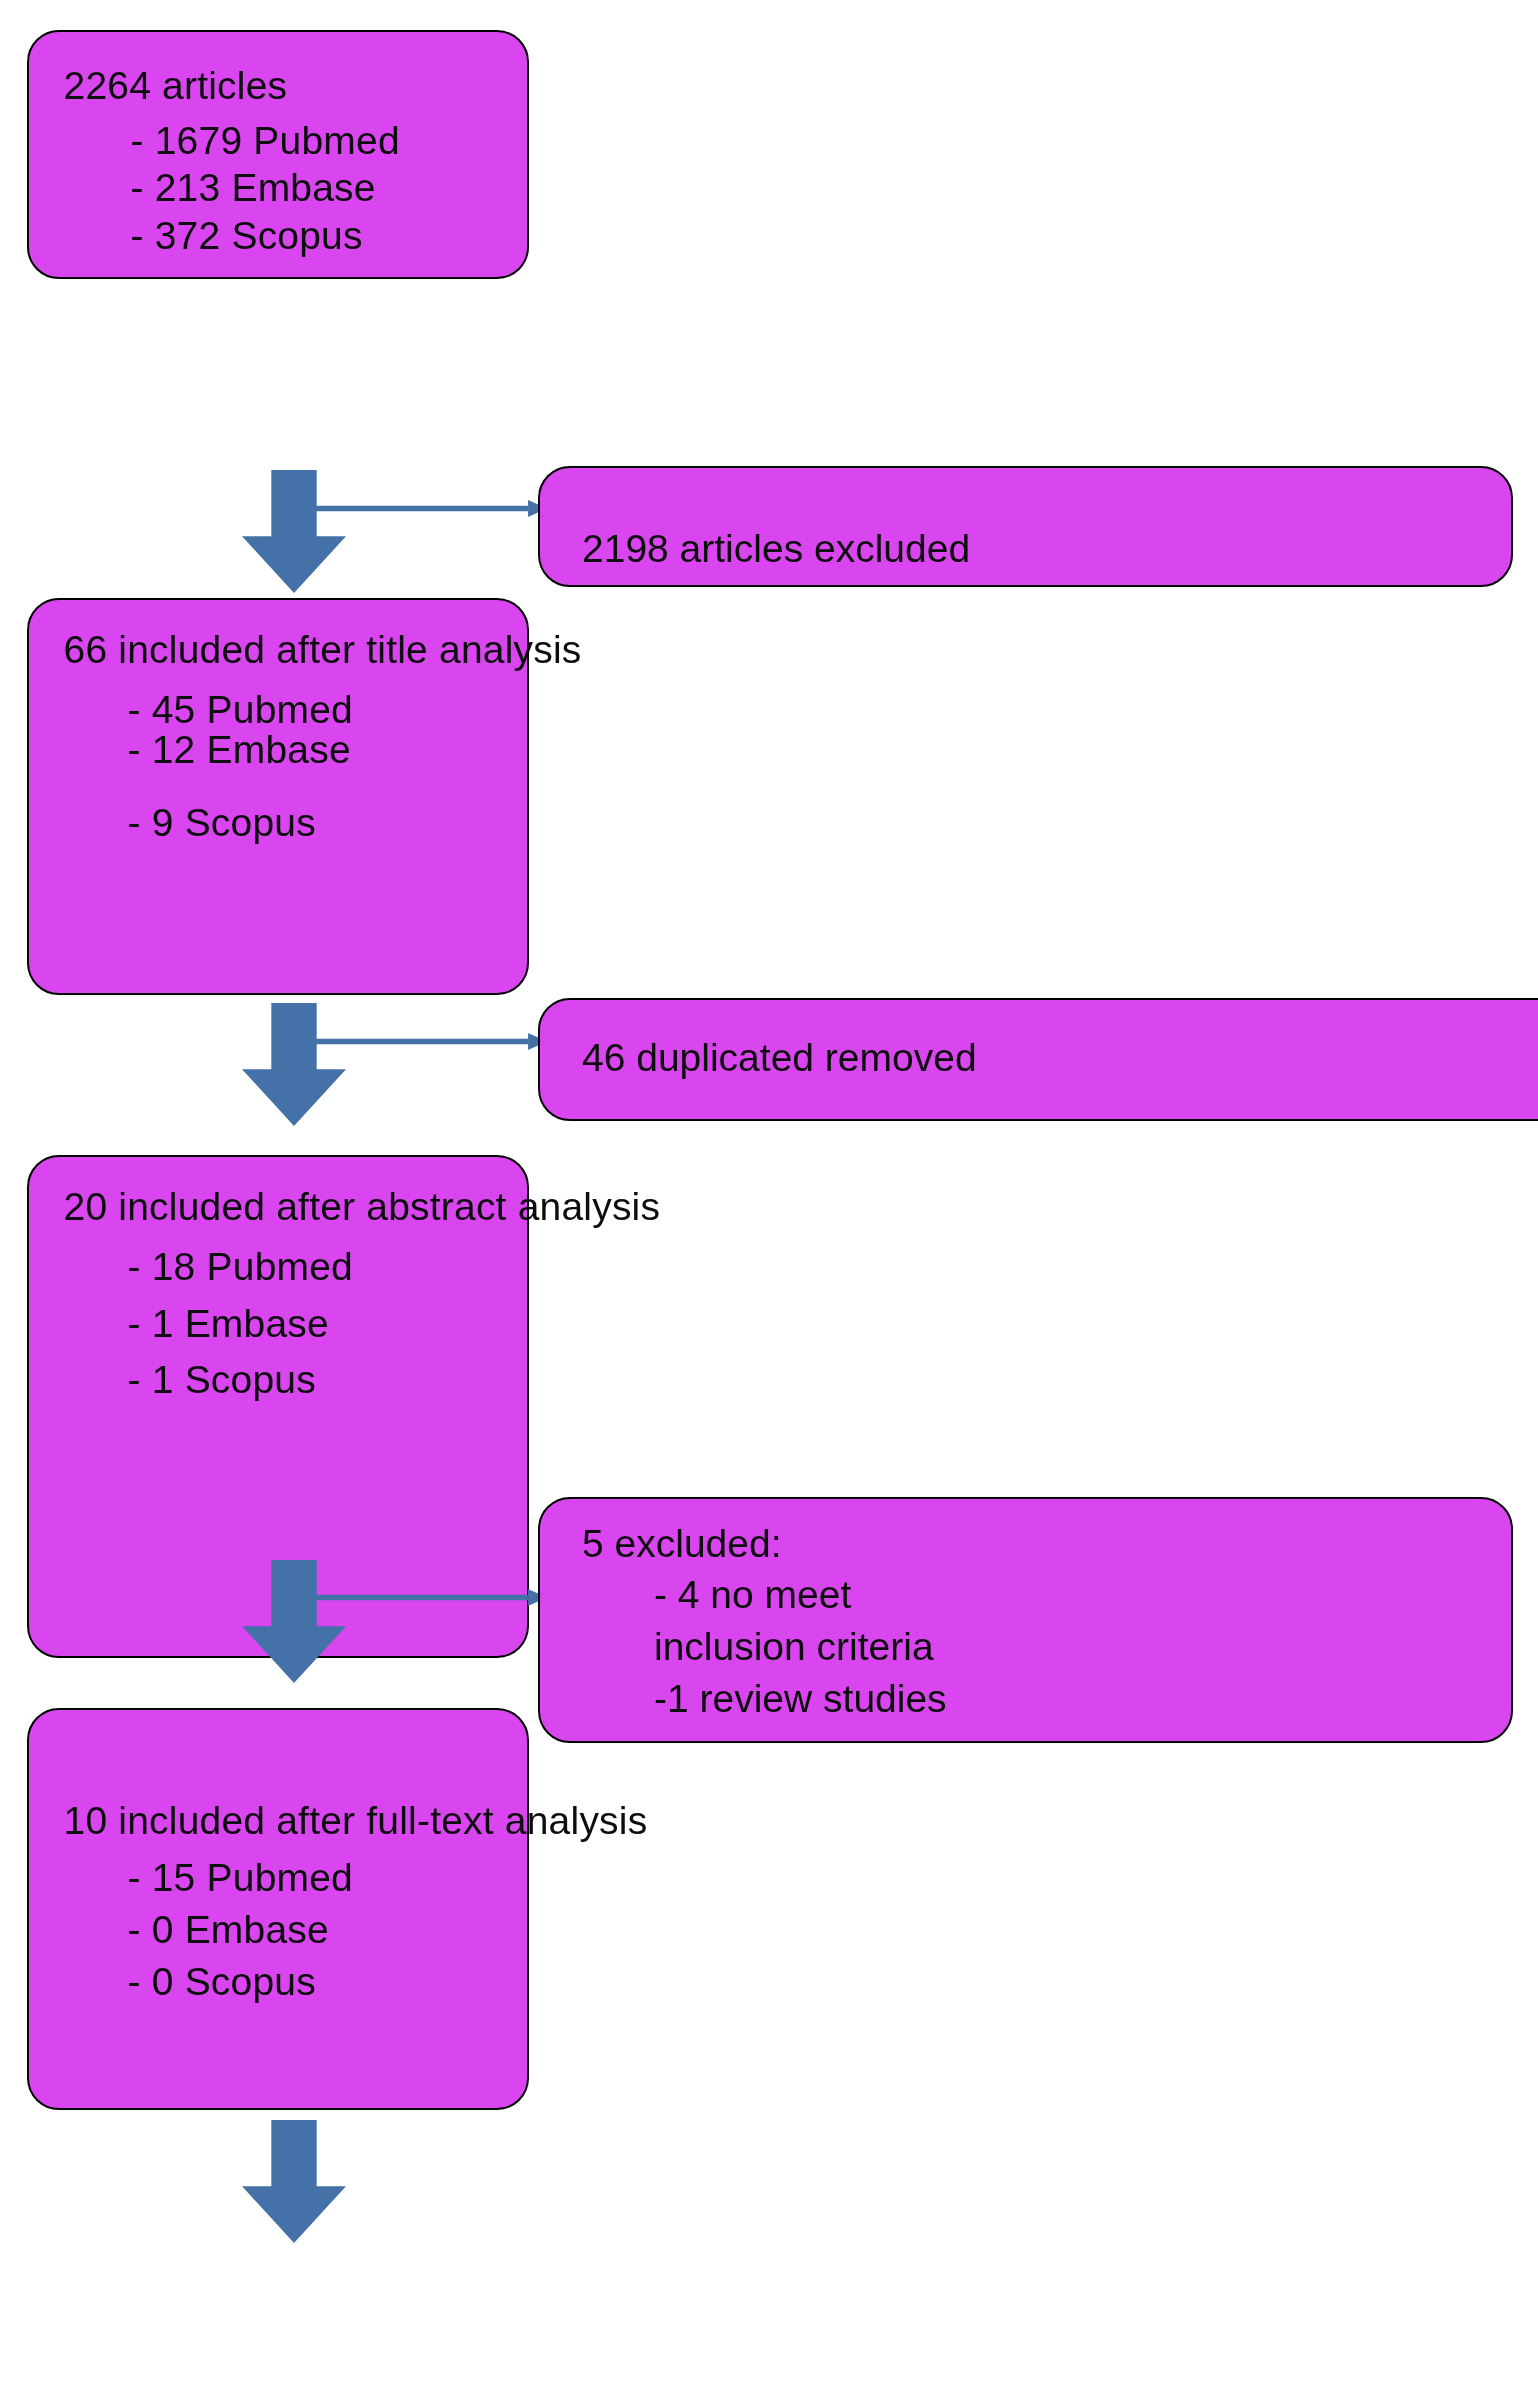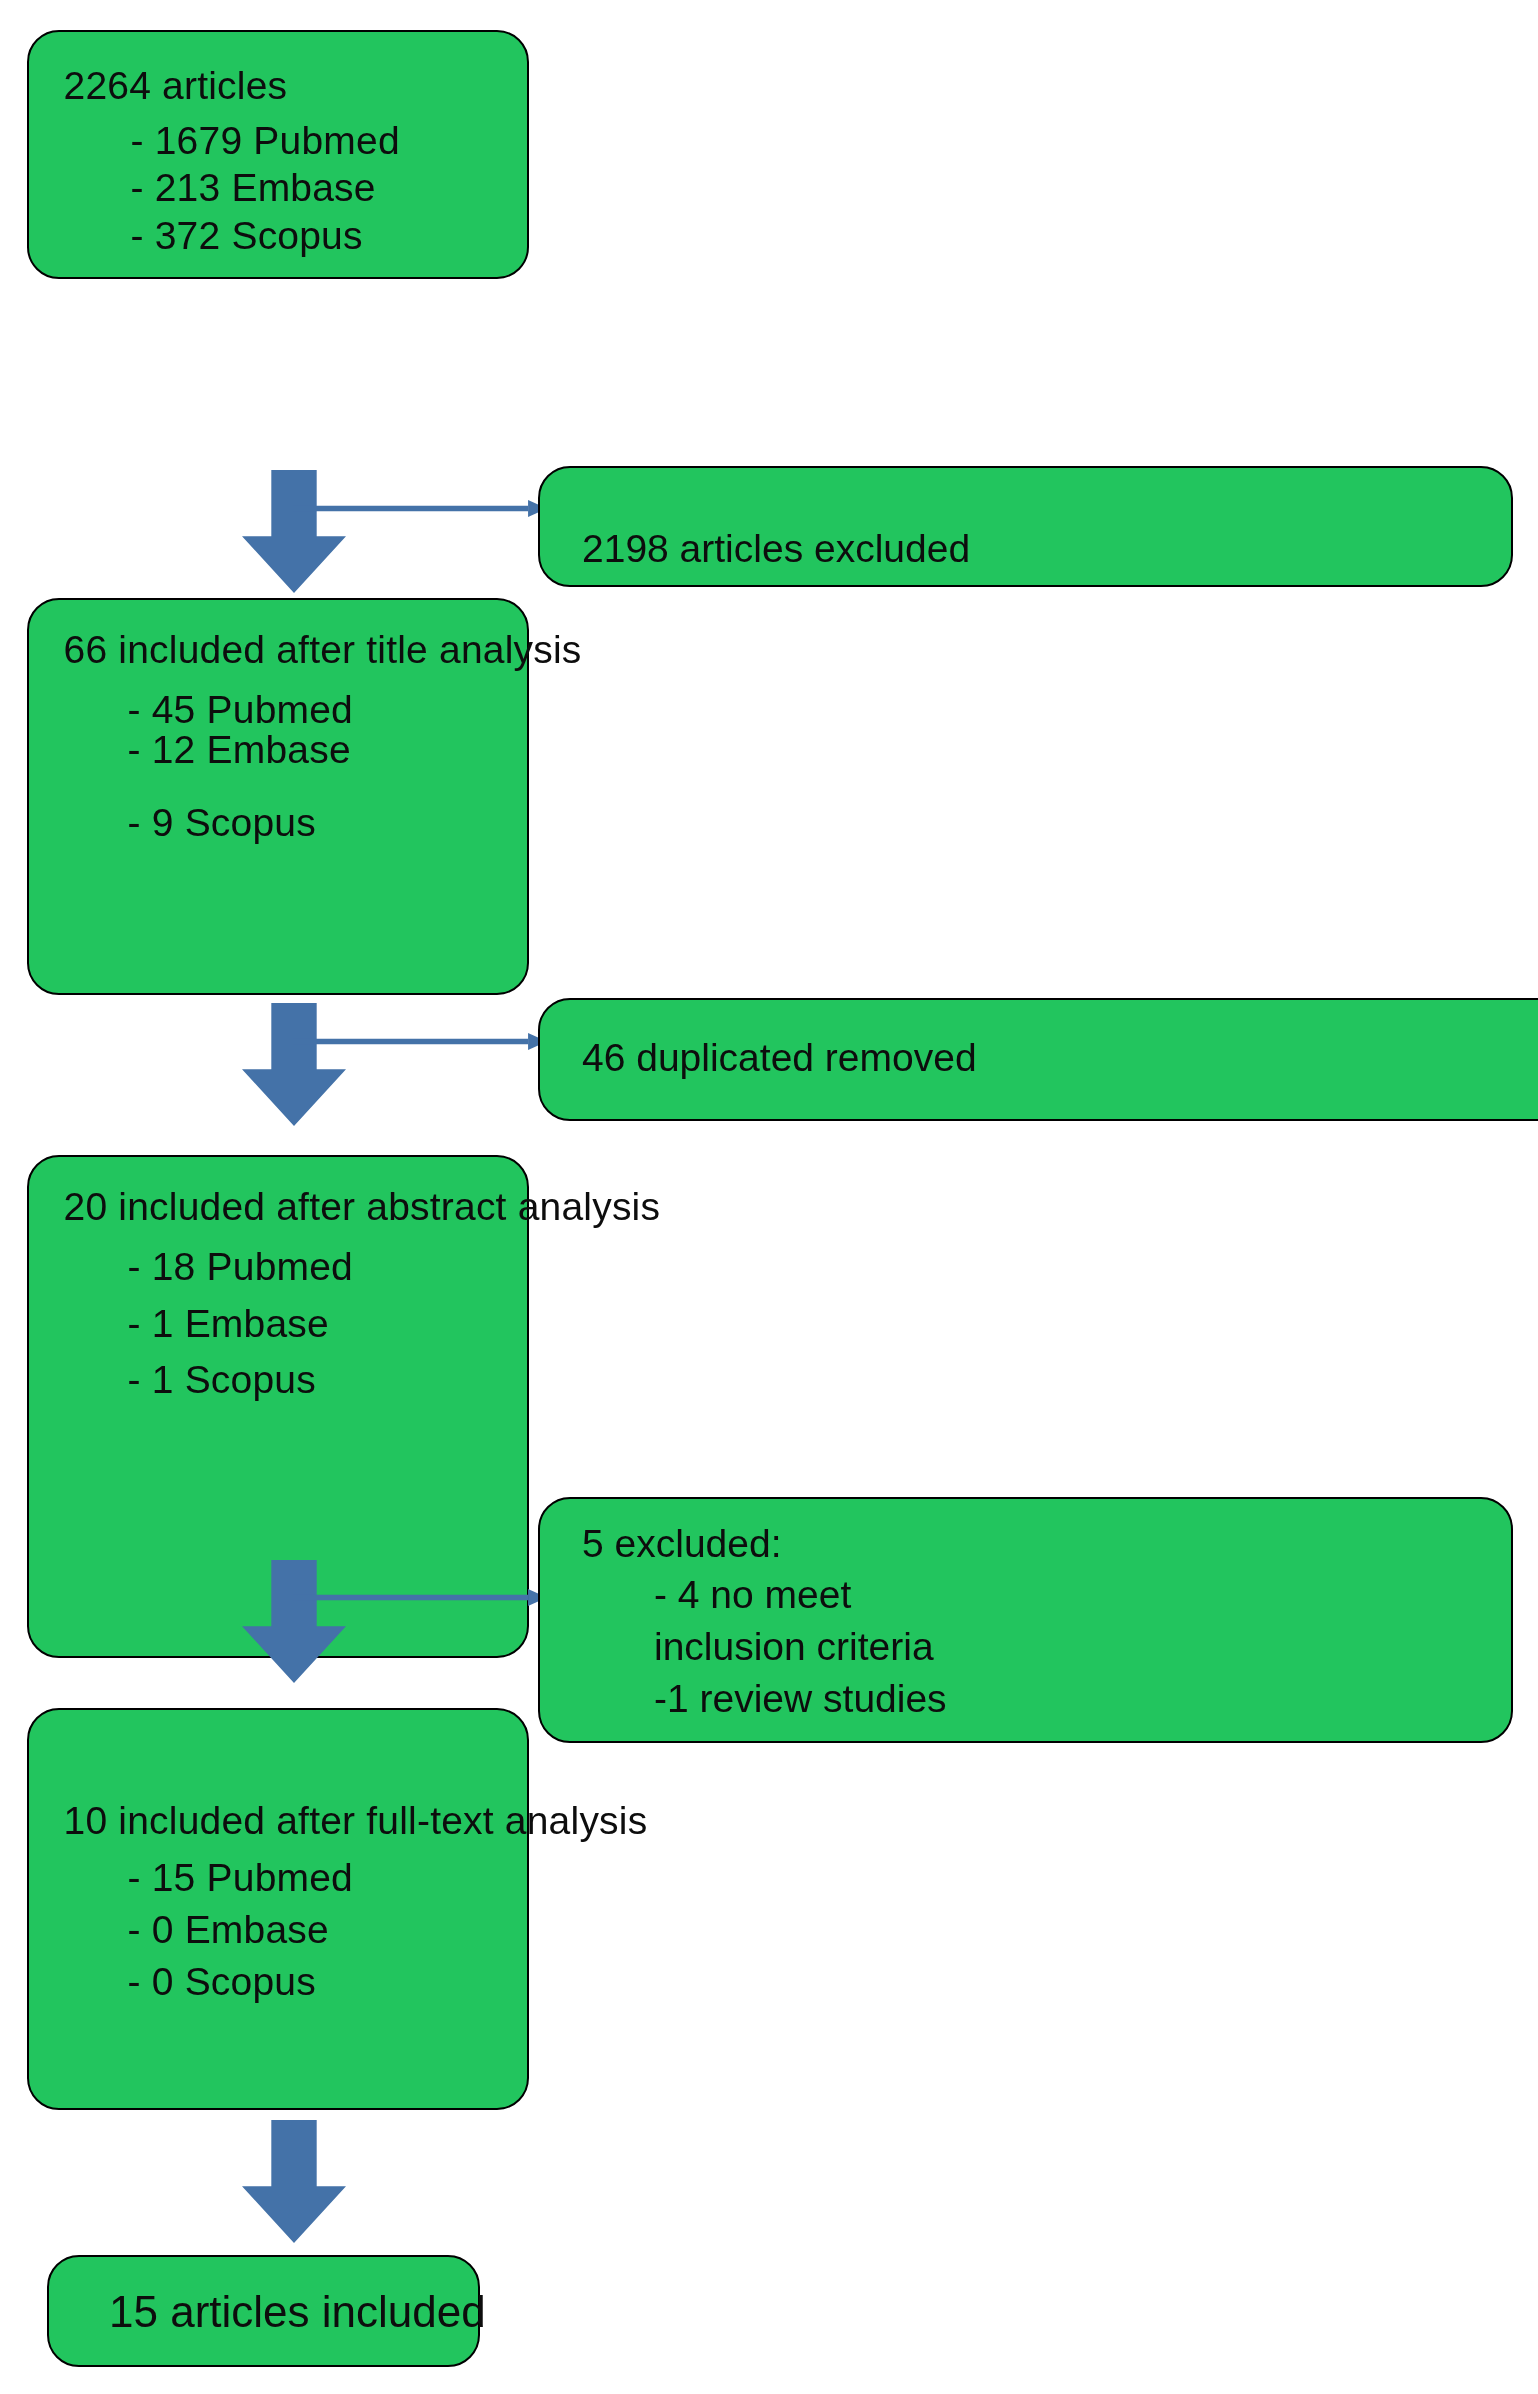--- a/index.html
+++ b/index.html
@@ -16,21 +16,21 @@
     width: 1539px;
     height: 2394px;
     background: #ffffff;
     overflow: hidden;
   }
 
   
   .node {
     position: absolute;
     box-sizing: border-box;
-    background: #22c55e;
+    background: #d946ef;
     border: 2.8px solid #000000;
     border-radius: 32px;
     color: #000000;
     font-family: "Liberation Sans", sans-serif;
   }
 
   .node-text {
     position: absolute;
     white-space: nowrap;
     font-size: 39px;
@@ -162,18 +162,15 @@
     <div class="node-text stage-sub" style="left:99px; top:200px;">- 0 Embase</div>
     <div class="node-text stage-sub" style="left:99px; top:252px;">- 0 Scopus</div>
   </div>
 
   <div class="block-arrow" style="left:242px; top:2120px; width:104px; height:123px;">
     <svg width="104" height="123" viewBox="0 0 110 130" xmlns="http://www.w3.org/2000/svg">
       <polygon points="31,0 79,0 79,70 110,70 55,130 0,70 31,70" fill="#4472A8"></polygon>
     </svg>
   </div>
 
-  <div class="node" style="left:47px; top:2255px; width:433px; height:112px;">
-    <div class="final-text" style="left:60px; top:30px;">15 articles included</div>
-  </div>
 
 </div>
 
 
 </body></html>

